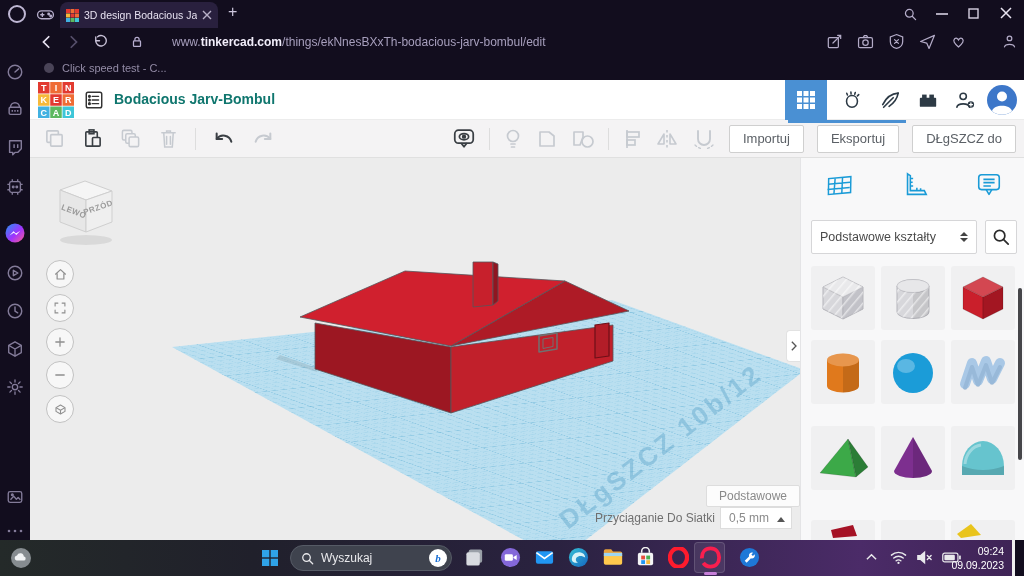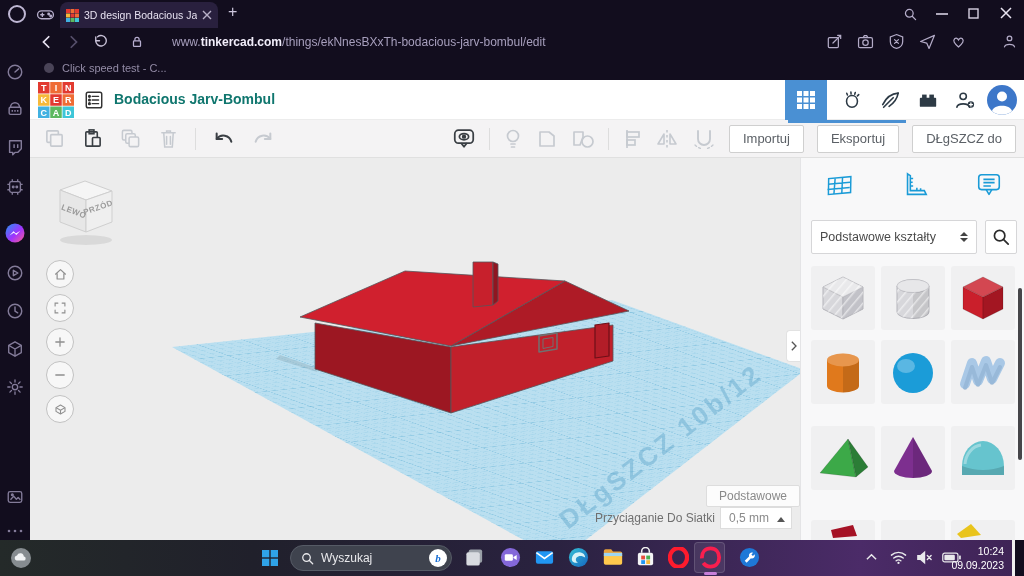--- a/index.html
+++ b/index.html
@@ -791,18 +791,18 @@
         </svg>
     </span>
     <span class="trayic" style="left:942px;top:12px;">
       <svg width="19" height="11" viewBox="0 0 20 11">
           <rect x="0.8" y="1" width="16" height="9" rx="2" fill="none" stroke="currentColor" stroke-width="1.3"></rect>
           <rect x="18" y="3.5" width="1.8" height="4" fill="currentColor"></rect>
           <rect x="2.5" y="2.7" width="11" height="5.6" rx="1" fill="currentColor"></rect>
         </svg>
     </span>
     <div id="clock" class="ab">
-      <div>10:24</div>
+      <div>09:24</div>
       <div>09.09.2023</div>
     </div>
   </div>
 
 </div>
 
 </body></html>

